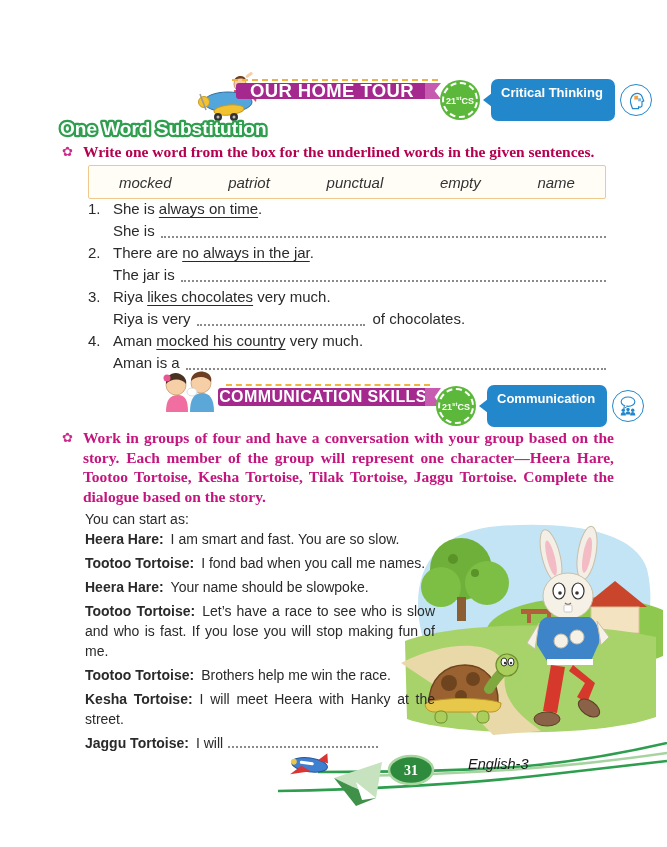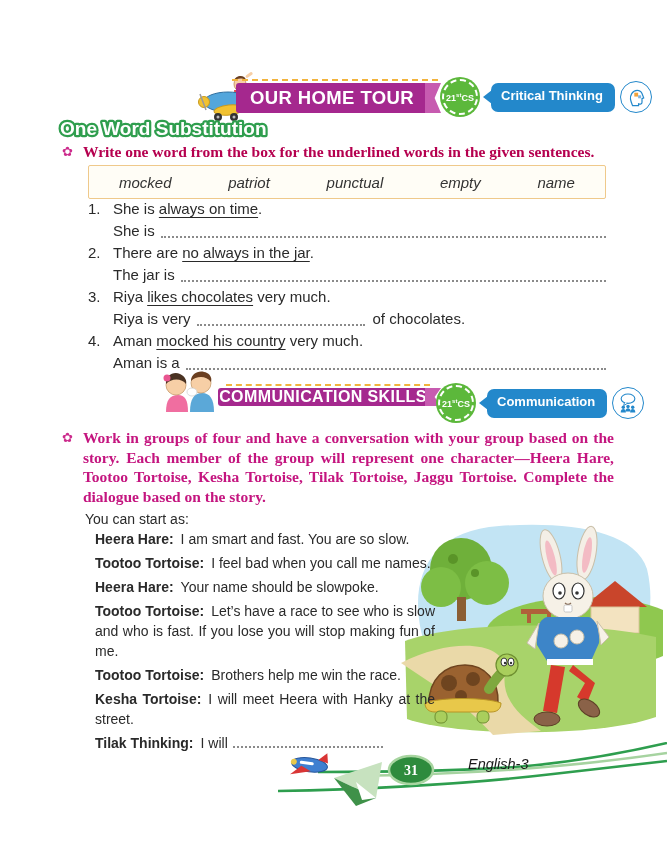--- a/index.html
+++ b/index.html
@@ -20,21 +20,21 @@
   }
   .badge-row{position:absolute;display:flex;align-items:center;gap:5px;}
   .cs-circle{
     width:36px;height:36px;border-radius:50%;background:#5CB83B;color:#fff;
     display:flex;align-items:center;justify-content:center;font-size:9px;font-weight:bold;
     border:2px dashed #ffffff;box-shadow:0 0 0 2px #5CB83B;box-sizing:border-box;
   }
   .cs-circle sup{font-size:6px;}
   .cs-tag{
     position:relative;background:#2388CB;color:#fff;font-weight:bold;font-size:13px;
-    height:26px;display:flex;align-items:center;padding:0 12px 3px 10px;border-radius:7px;margin-left:8px;
+    height:26px;display:flex;align-items:center;padding:0 12px 16px 10px;border-radius:7px;margin-left:8px;
   }
   .cs-tag::before{
     content:"";position:absolute;left:-8px;top:50%;transform:translateY(-50%);
     border-top:7px solid transparent;border-bottom:7px solid transparent;border-right:9px solid #2388CB;
   }
   .icon-circle{
     width:32px;height:32px;border-radius:50%;border:1.5px solid #2388CB;background:#fff;
     display:flex;align-items:center;justify-content:center;box-sizing:border-box;
   }
   
@@ -54,21 +54,21 @@
   .ex-item .line{display:flex;line-height:22px;}
   .ex-item .num{flex:0 0 25px;}
   .ul{text-decoration:underline;text-underline-offset:3px;text-decoration-thickness:1.2px;}
   .ansline{flex:1;display:flex;}
   .dots{flex:1 1 auto;border-bottom:2px dotted #8a8a8a;margin:0 2px 4px 6px;align-self:flex-end;height:12px;}
   .dots.fixed{flex:0 0 168px;margin-right:8px;}
   
   .instr2{left:62px;top:428px;width:552px;}
   .instr2 p{font-size:15.5px;line-height:19.5px;color:#C4157F;}
   .dialogue{position:absolute;left:85px;top:509px;width:578px;font-size:14px;line-height:20px;color:#2a2a2a;}
-  .dialogue p{margin:0 0 4px 10px;text-align:justify;}
+  .dialogue p{margin:0 0 4px 0;text-align:justify;}
   .dialogue .spk{font-weight:bold;margin-right:7px;}
   .illu-float{float:right;width:220px;height:232px;margin:2px 0 4px 8px;}
   .illu-float svg{width:262px;height:232px;margin-left:-42px;}
   .tilak-dots{display:inline-block;width:150px;border-bottom:2px dotted #8a8a8a;height:11px;margin-left:5px;}
   
   .footer-art{position:absolute;left:278px;top:742px;width:389px;height:80px;}
   .book-title{
     position:absolute;left:468px;top:756px;font-style:italic;font-weight:normal;
     font-size:14.5px;color:#1a1a1a;
   }
@@ -87,21 +87,21 @@
     <circle cx="8" cy="32" r="5.5" fill="#F2C230" stroke="#C89A1E" stroke-width="1"></circle>
     <line x1="4" y1="24" x2="10" y2="40" stroke="#9a9a9a" stroke-width="1.5"></line>
     <ellipse cx="33" cy="40" rx="15" ry="5" fill="#F2C230" stroke="#C89A1E" stroke-width="1" transform="rotate(-6 33 40)"></ellipse>
     <circle cx="22" cy="47" r="4" fill="#333"></circle>
     <circle cx="38" cy="47" r="4" fill="#333"></circle>
     <circle cx="22" cy="47" r="1.5" fill="#bbb"></circle>
     <circle cx="38" cy="47" r="1.5" fill="#bbb"></circle>
   </svg>
 </div>
 <div class="hdr-dash" style="left:232px;top:79px;width:206px;"></div>
-<div class="banner" style="left:236px;top:83px;width:192px;height:30px;font-size:18.5px;">
+<div class="banner" style="left:236px;top:83px;width:192px;height:16px;font-size:18.5px;">
   <span>OUR HOME TOUR</span>
   <span class="fold"></span>
 </div>
 <div class="badge-row" style="left:442px;top:79px;">
   <div class="cs-circle">
     <span><span>21</span><sup>st</sup><span>CS</span></span>
   </div>
   <div class="cs-tag">
     <span>Critical Thinking</span>
   </div>
@@ -287,26 +287,26 @@
       <ellipse cx="103" cy="151" rx="3" ry="4" fill="#fff" stroke="#333" stroke-width="1"></ellipse>
       <ellipse cx="110" cy="151" rx="3" ry="4" fill="#fff" stroke="#333" stroke-width="1"></ellipse>
       <circle cx="104" cy="152" r="1.2" fill="#333"></circle>
       <circle cx="110" cy="152" r="1.2" fill="#333"></circle>
       <rect x="34" y="200" width="12" height="12" rx="5" fill="#A9CE5C" stroke="#6E8F30" stroke-width="1"></rect>
       <rect x="76" y="200" width="12" height="12" rx="5" fill="#A9CE5C" stroke="#6E8F30" stroke-width="1"></rect>
     </svg>
   </div>
   <div>You can start as:</div>
   <p><span class="spk">Heera Hare:</span><span>I am smart and fast. You are so slow.</span></p>
-  <p><span class="spk">Tootoo Tortoise:</span><span>I feel bad when you call me names.</span></p>
+  <p><span class="spk">Tootoo Tortoise:</span><span>I fond bad when you call me names.</span></p>
   <p><span class="spk">Heera Hare:</span><span>Your name should be slowpoke.</span></p>
   <p><span class="spk">Tootoo Tortoise:</span><span>Let’s have a race to see who is slow and who is fast. If you lose you will stop making fun of me.</span></p>
   <p><span class="spk">Tootoo Tortoise:</span><span>Brothers help me win the race.</span></p>
   <p><span class="spk">Kesha Tortoise:</span><span>I will meet Heera with Hanky at the street.</span></p>
-  <p style="text-align:left;"><span class="spk">Tilak Thinking:</span><span>I will</span><span class="tilak-dots"></span></p>
+  <p style="text-align:left;"><span class="spk">Jaggu Tortoise:</span><span>I will</span><span class="tilak-dots"></span></p>
 </div>
 
 <div class="footer-art">
   <svg viewBox="0 0 389 80" width="389" height="80">
     <path d="M40,30 C130,30 180,29 238,25 C300,20 350,10 389,1" fill="none" stroke="#2E9E4E" stroke-width="2.6"></path>
     <path d="M70,34 C180,33 280,27 389,11" fill="none" stroke="#A6D3A0" stroke-width="2.6"></path>
     <path d="M0,49 C100,47 190,42 275,32 C320,27 360,22 389,19" fill="none" stroke="#2E9E4E" stroke-width="2.6"></path>
     <polygon points="56,36 104,20 98,56" fill="#C7E2BF"></polygon>
     <polygon points="56,36 98,56 78,64" fill="#3F9149"></polygon>
     <polygon points="78,40 98,56 84,58" fill="#ffffff"></polygon>

